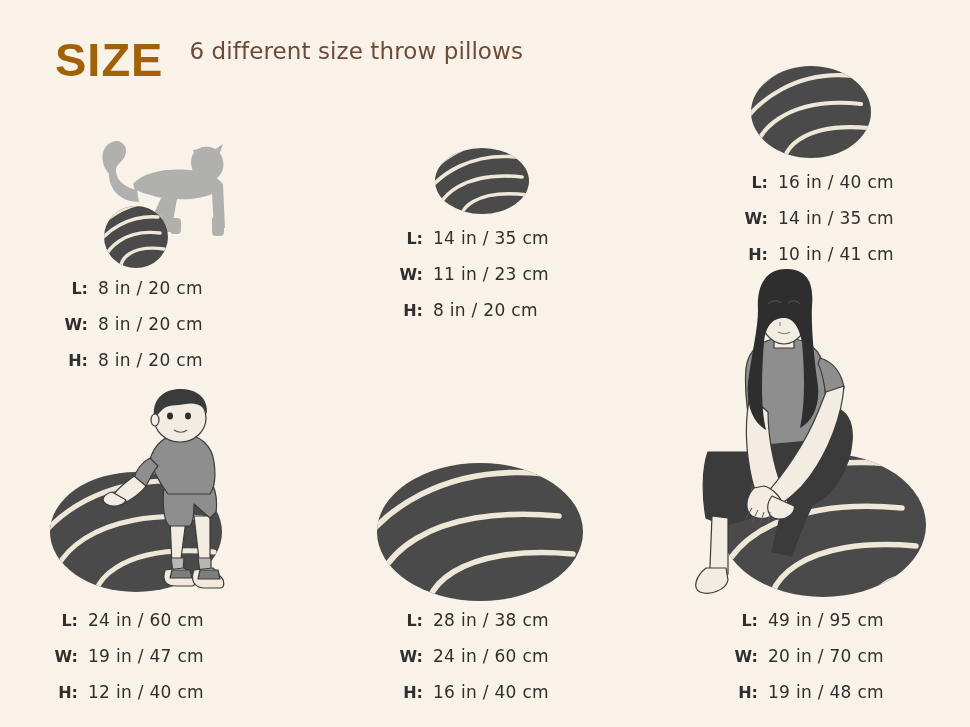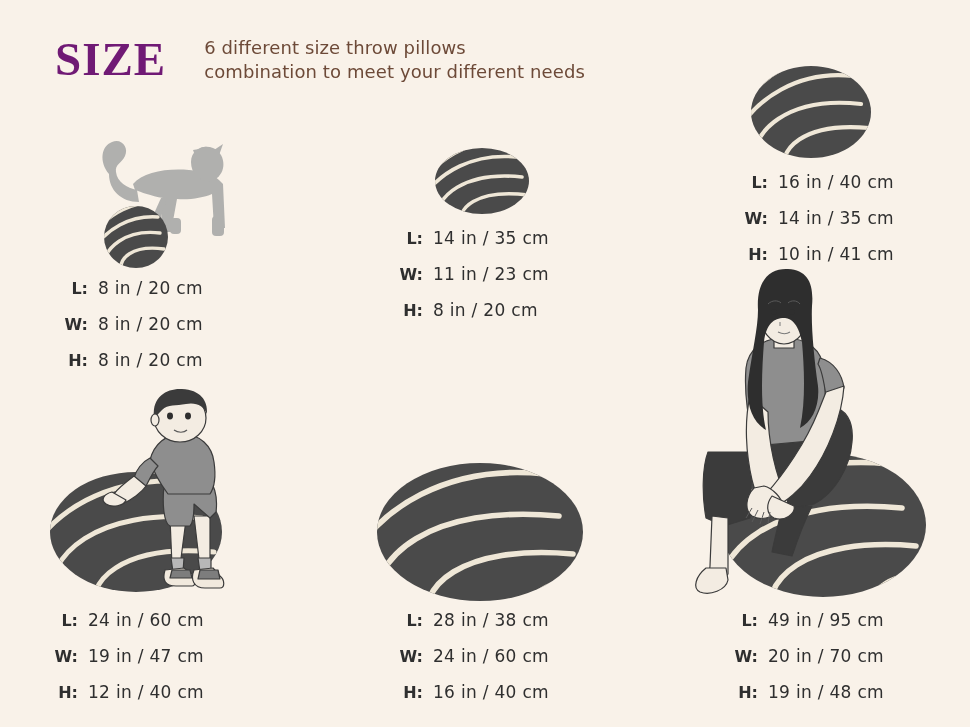--- a/index.html
+++ b/index.html
@@ -5,45 +5,44 @@
   html,body{margin:0;padding:0;}
   body{
     width:970px;height:727px;overflow:hidden;
     background:#f9f2e9;
     font-family:"Liberation Sans", sans-serif;
     position:relative;
   }
   
   .header{position:absolute;left:55px;top:28px;display:flex;align-items:flex-start;}
   .size-title{
-    font-size:47px;font-weight:bold;color:#701a75;
+    font-size:47px;font-weight:bold;color:#a16207;
     letter-spacing:1px;line-height:1;
-    font-family:Liberation Serif, serif;
+    font-family:Liberation Sans, sans-serif;
     margin:8px 0 0 0;
   }
-  .subtitle{margin-left:38px;color:#6d4a38;font-size:18px;line-height:1.32;
+  .subtitle{margin-left:26px;color:#6d4a38;font-size:23px;line-height:1.32;
             font-family:"DejaVu Sans", sans-serif;letter-spacing:.1px;padding-top:8px;}
   .subtitle div{white-space:nowrap;}
   .specs{position:absolute;color:#2f2f2f;font-size:17px;
          font-family:"DejaVu Sans", sans-serif;}
   .spec-row{display:flex;align-items:baseline;margin-bottom:16px;white-space:nowrap;}
   .spec-key{width:30px;text-align:right;font-weight:bold;margin-right:10px;font-size:16px;}
   .spec-val{letter-spacing:.3px;}
 
   .art{position:absolute;}
   svg{display:block;overflow:visible;}
 </style>
 </head>
 <body>
 
 <div class="header">
   <div class="size-title">SIZE</div>
   <div class="subtitle">
     <div>6 different size throw pillows</div>
-    <div>combination to meet your different needs</div>
   </div>
 </div>
 
 <div class="art" style="left:85px;top:128px;">
   <svg width="165" height="140" viewBox="0 0 165 140">
     <g fill="#b0b0ae">
 
       <path d="M24 46 C14 34 16 18 27 14 C37 10 44 20 40 28 C36 36 30 36 31 44
                C32 54 42 60 52 62 L54 74 C36 74 24 62 24 46 Z"></path>
 

